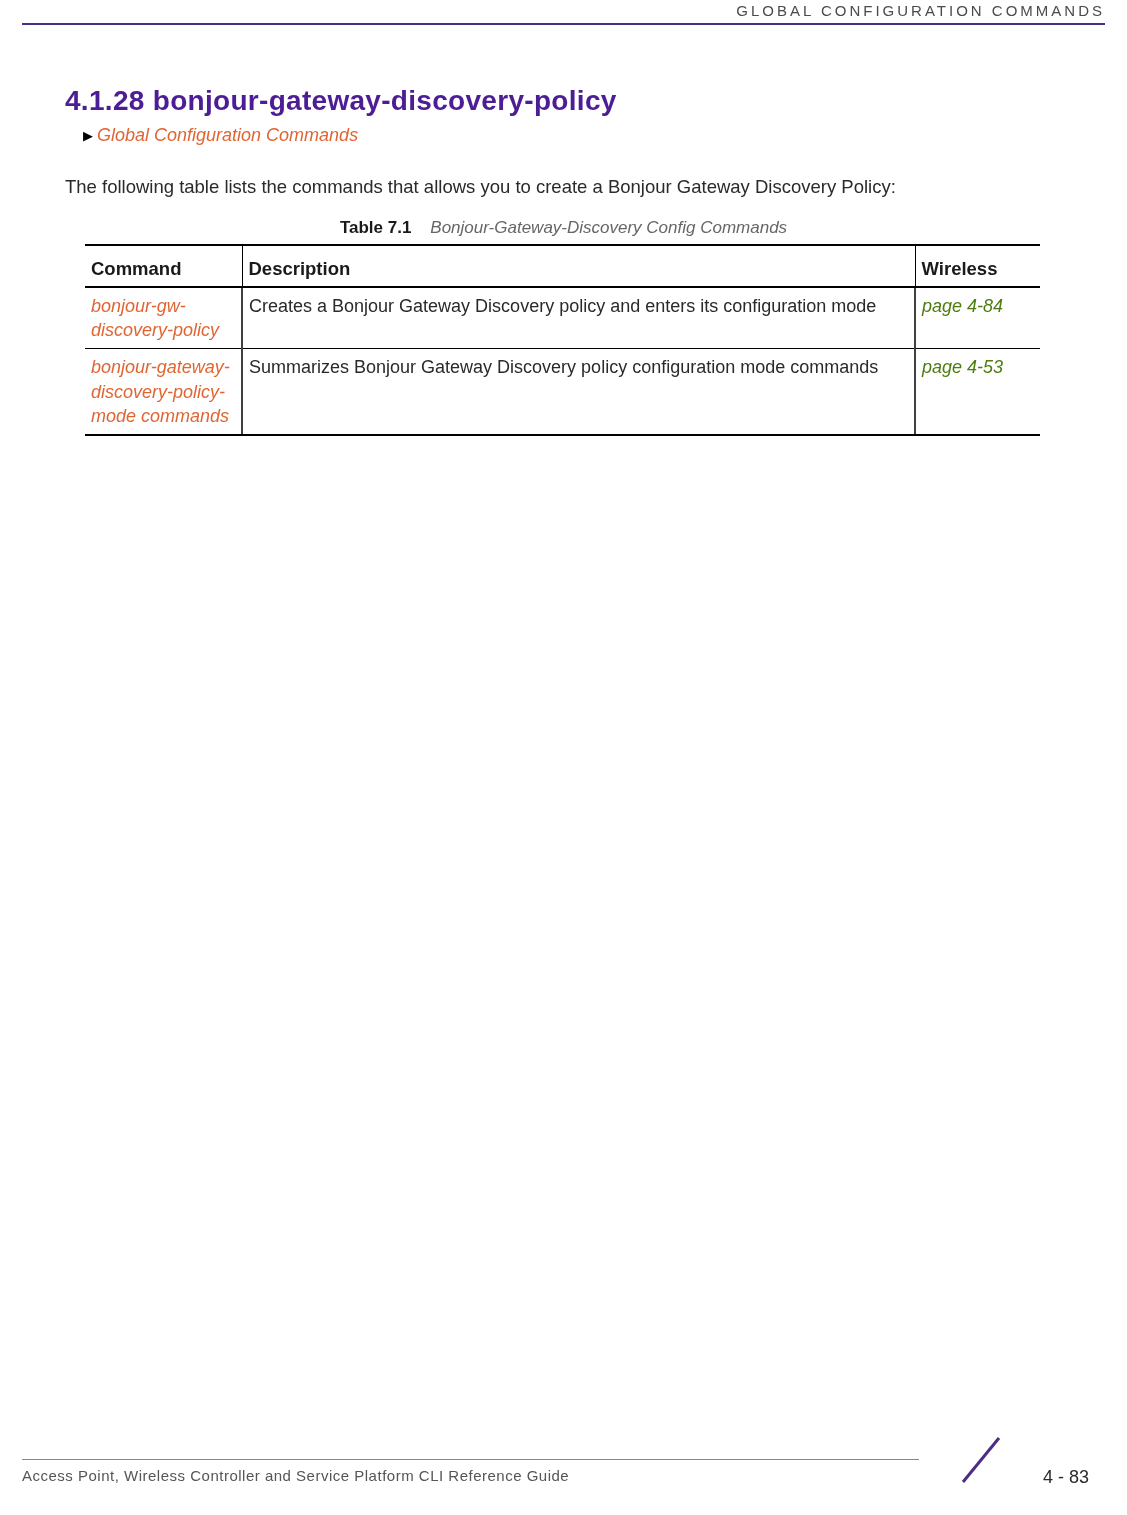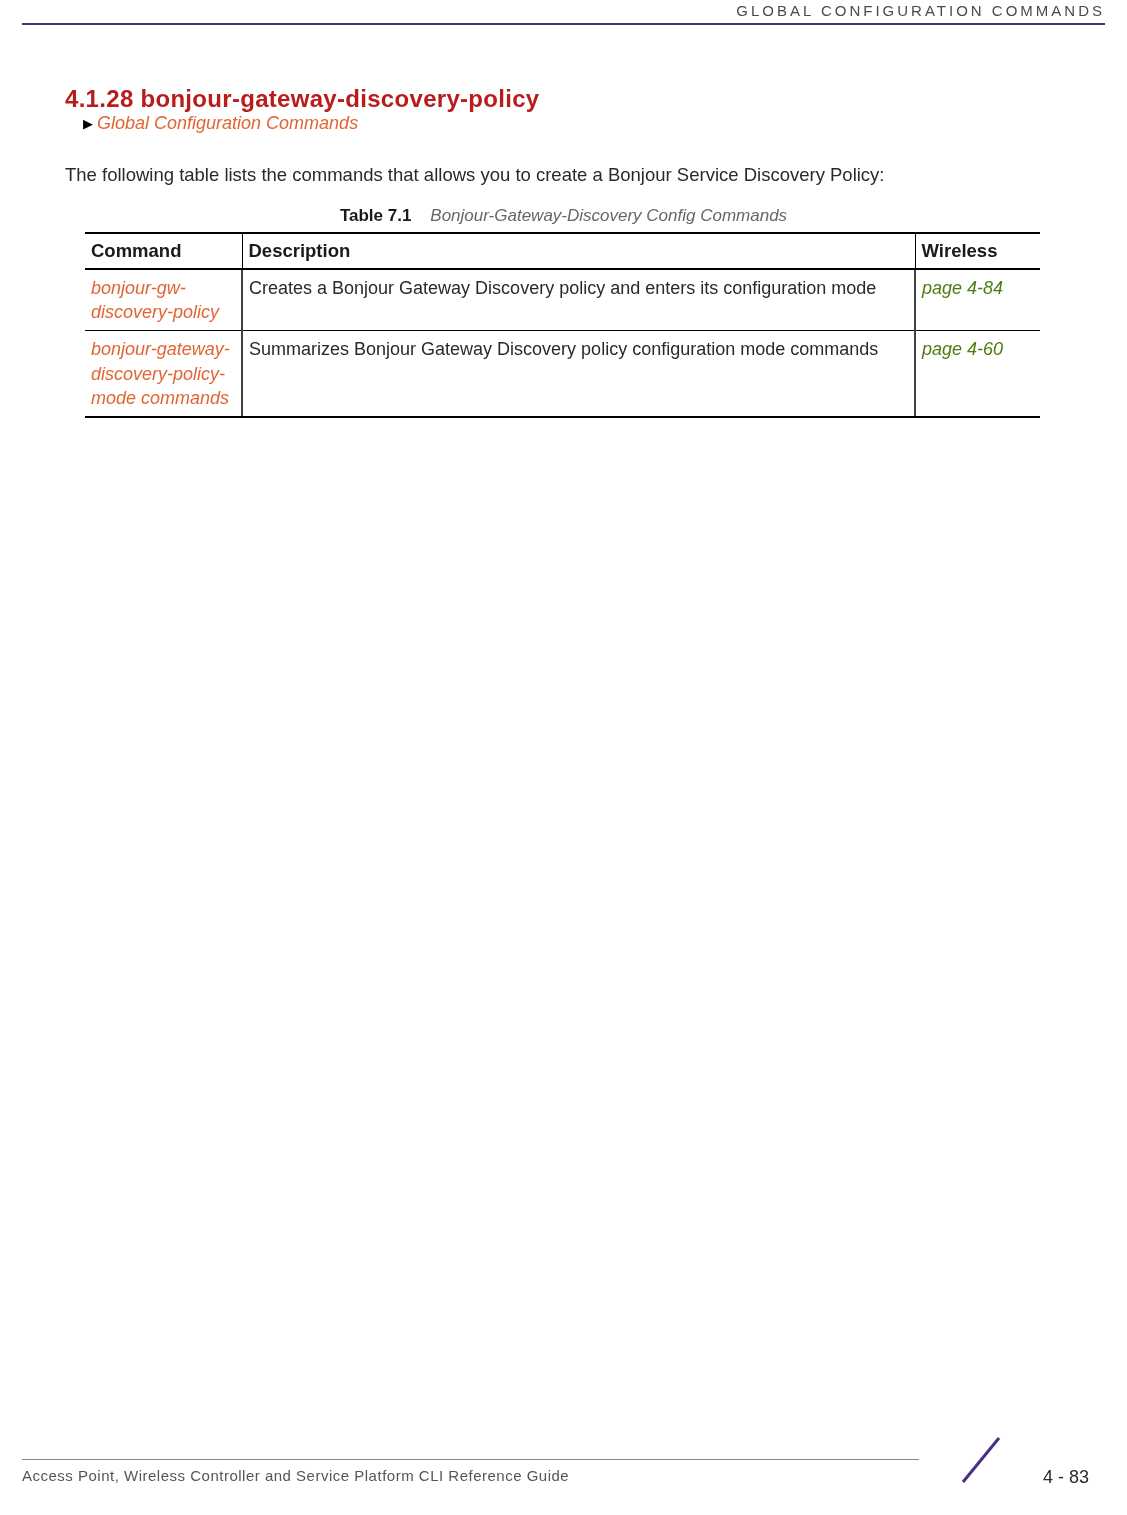--- a/index.html
+++ b/index.html
@@ -31,23 +31,24 @@
       color: #4a4a4a;
       font-weight: 300;
     }
     .content {
       position: absolute;
       top: 85px;
       left: 65px;
       right: 65px;
     }
     .section-heading {
-      color: #b91c1c;
-      font-size: 24px;
+      color: #4c1d95;
+      font-size: 28px;
       font-weight: bold;
+      margin-bottom: 8px;
       letter-spacing: 0.3px;
     }
     .breadcrumb {
       display: flex;
       align-items: center;
       margin-bottom: 28px;
       margin-left: 18px;
     }
     .breadcrumb-arrow {
       color: #000;
@@ -81,21 +82,21 @@
     table.cmd-table {
       width: 955px;
       border-collapse: collapse;
       margin-left: 20px;
     }
     table.cmd-table th {
       text-align: left;
       font-weight: bold;
       font-size: 18.5px;
       color: #1a1a1a;
-      padding: 6px 8px 6px 6px;
+      padding: 12px 8px 6px 6px;
       border-top: 2px solid #000;
       border-bottom: 2px solid #000;
       border-left: 1px solid #000;
       border-right: 1px solid #000;
     }
     table.cmd-table th:first-child {
       border-left: none;
     }
     table.cmd-table th:last-child {
       border-right: none;
@@ -181,21 +182,21 @@
 <div class="header-line"></div>
 
 <div class="content">
   <h2 class="section-heading">4.1.28 bonjour-gateway-discovery-policy</h2>
 
   <div class="breadcrumb">
     <span class="breadcrumb-arrow">▶</span>
     <span class="breadcrumb-link">Global Configuration Commands</span>
   </div>
 
-  <p class="intro-text">The following table lists the commands that allows you to create a Bonjour Service Discovery Policy:</p>
+  <p class="intro-text">The following table lists the commands that allows you to create a Bonjour Gateway Discovery Policy:</p>
 
   <div class="table-caption">
     <span class="table-caption-bold">Table 7.1</span>
     <span>&nbsp;&nbsp;</span>
     <span class="table-caption-italic">Bonjour-Gateway-Discovery Config Commands</span>
   </div>
 
   <table class="cmd-table">
     <thead>
       <tr>
@@ -206,21 +207,21 @@
     </thead>
     <tbody>
       <tr>
         <td><span class="cmd-link">bonjour-gw-discovery-policy</span></td>
         <td><span class="desc-text">Creates a Bonjour Gateway Discovery policy and enters its configuration mode</span></td>
         <td><span class="ref-link">page 4-84</span></td>
       </tr>
       <tr>
         <td><span class="cmd-link">bonjour-gateway-discovery-policy-mode commands</span></td>
         <td><span class="desc-text">Summarizes Bonjour Gateway Discovery policy configuration mode commands</span></td>
-        <td><span class="ref-link">page 4-60</span></td>
+        <td><span class="ref-link">page 4-53</span></td>
       </tr>
     </tbody>
   </table>
 </div>
 
 <div class="footer">
   <div class="footer-line"></div>
   <div class="footer-slash">
     <svg viewBox="0 0 60 48">
       <line x1="12" y1="46" x2="48" y2="2" stroke="#4b2e83" stroke-width="3"></line>

